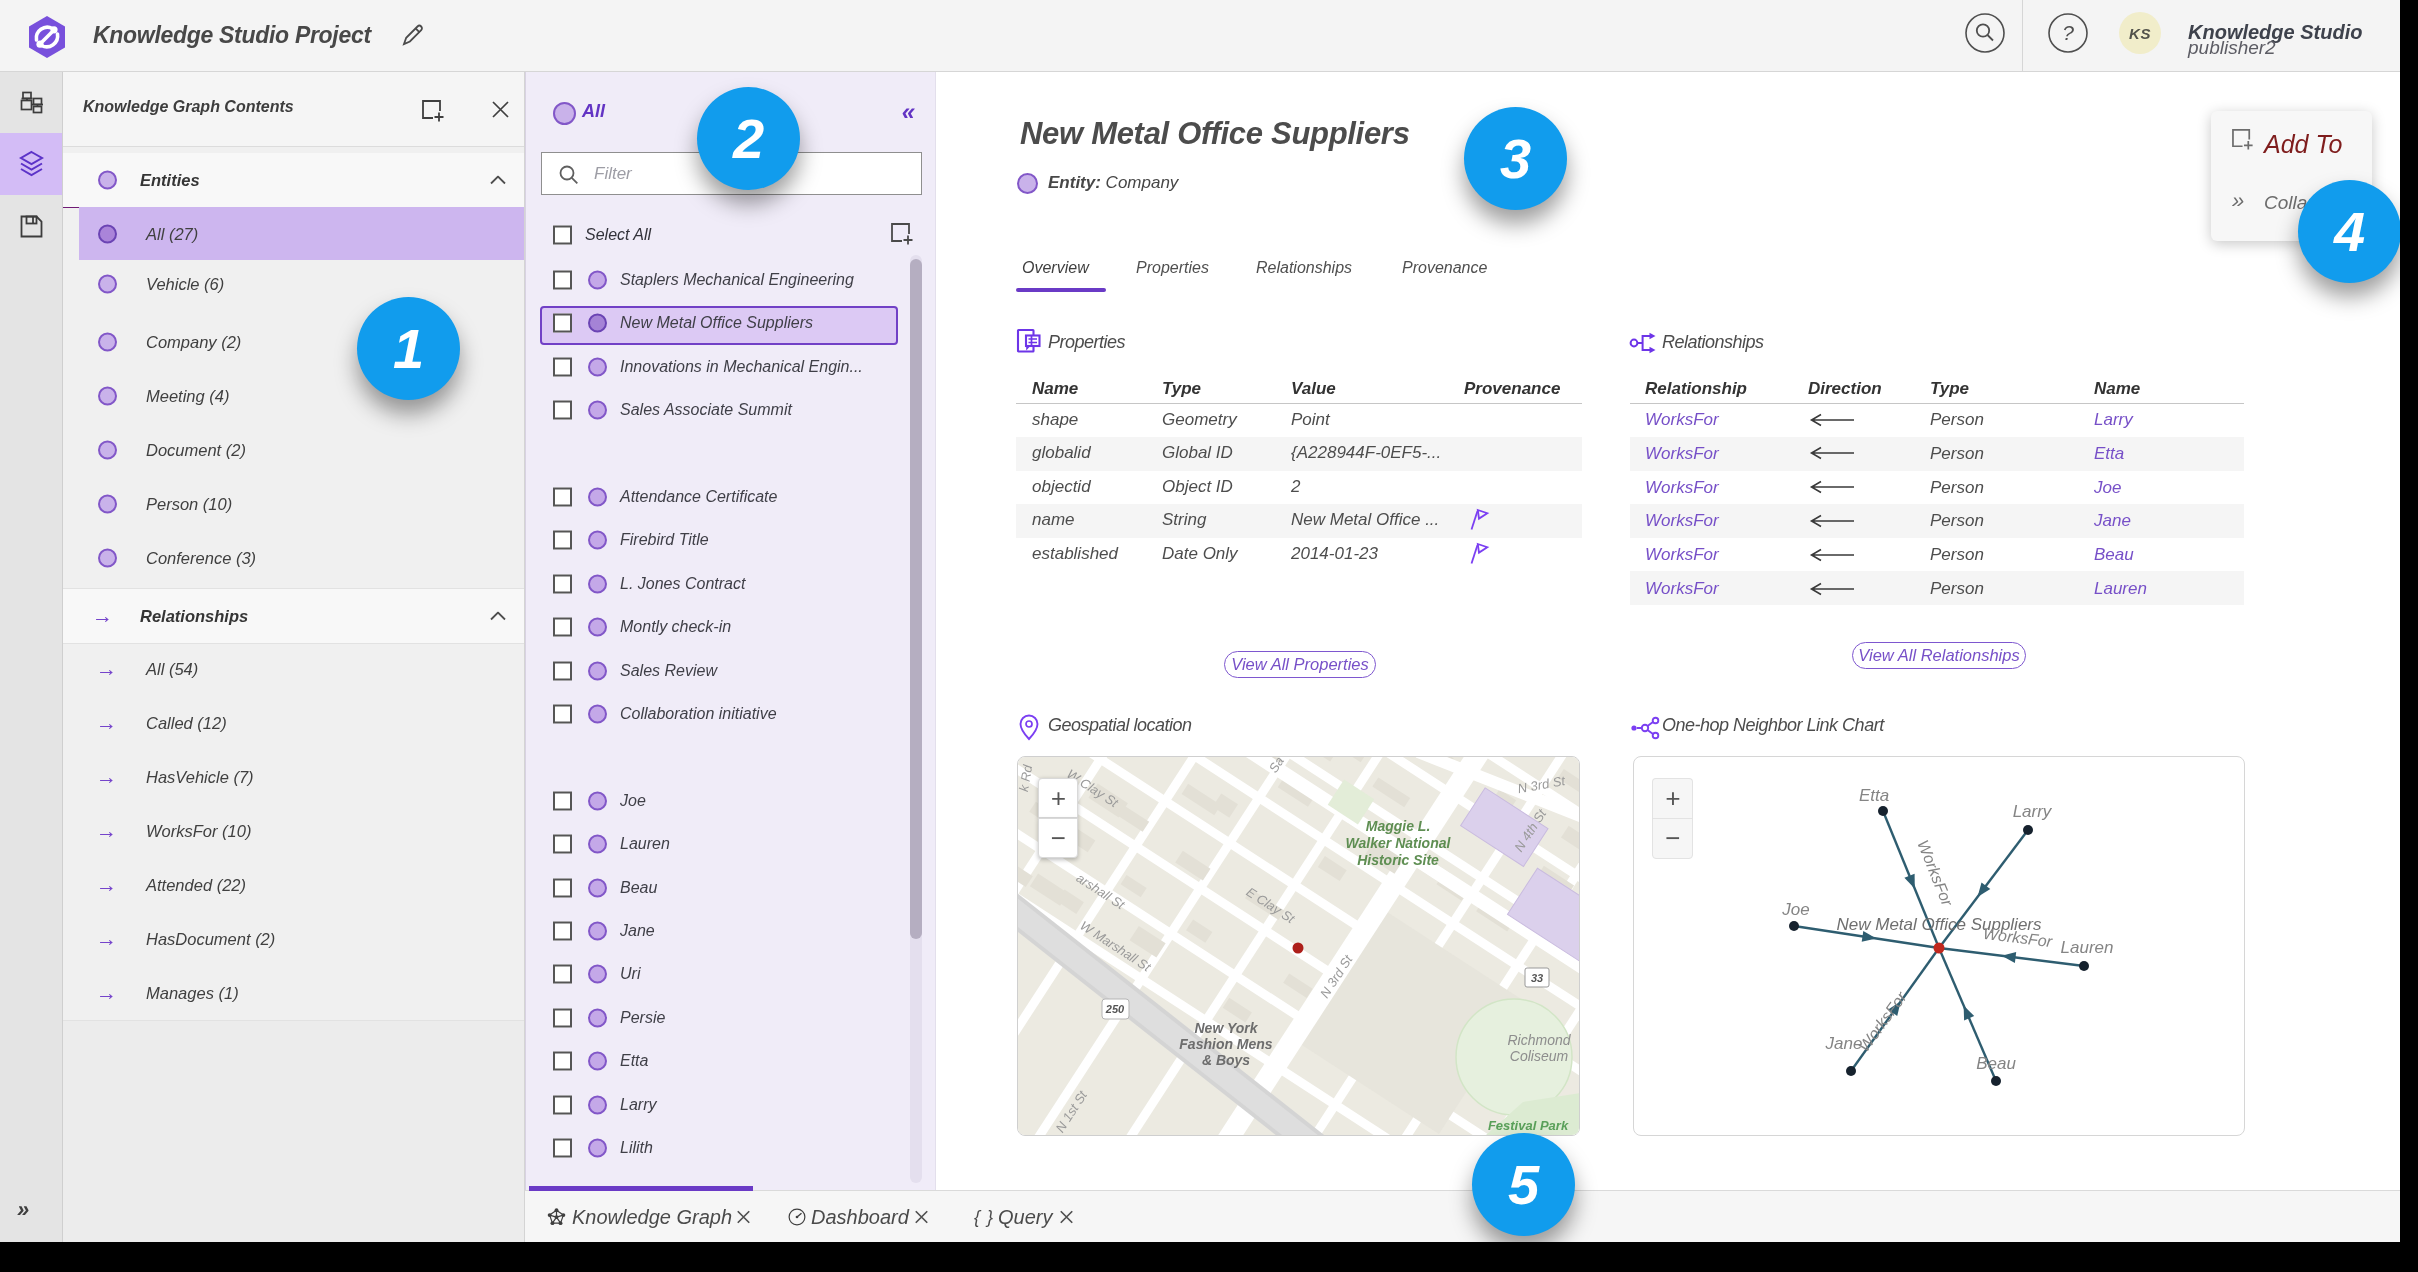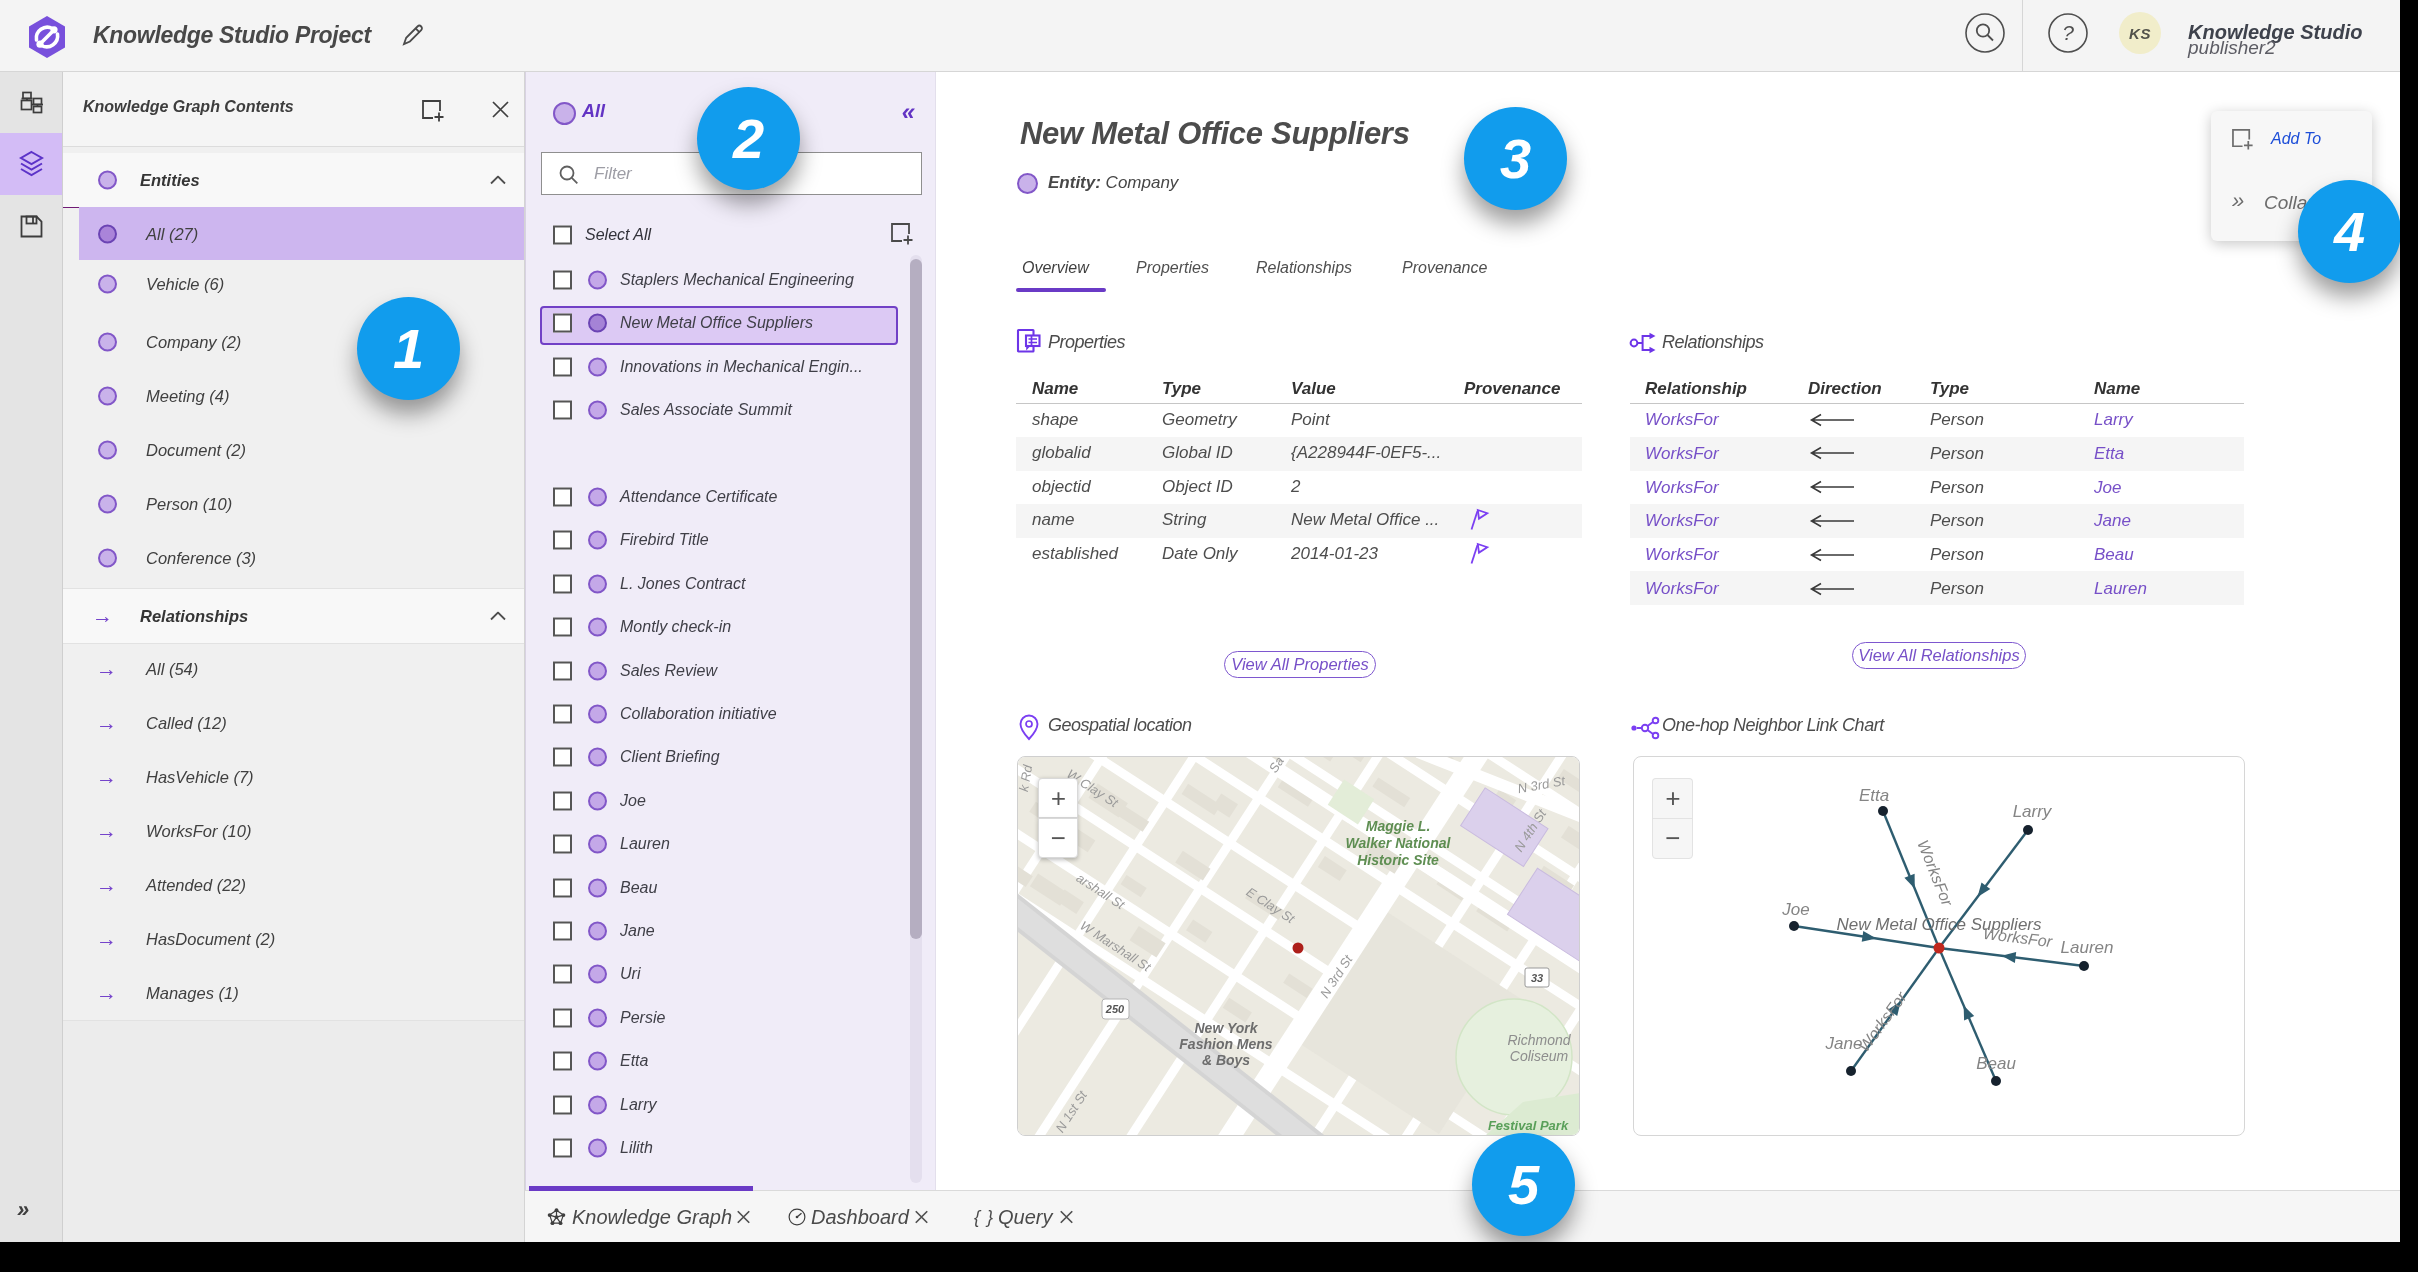--- a/index.html
+++ b/index.html
@@ -286,25 +286,20 @@
       </div>
  <div class="cbrow" style="top:577.1px;">
         <span class="cb"></span>
         <span class="cbc"></span>
         <span class="cbt">Sales Review</span>
       </div>
  <div class="cbrow" style="top:620.5px;">
         <span class="cb"></span>
         <span class="cbc"></span>
         <span class="cbt">Collaboration initiative</span>
-      </div>
- <div class="cbrow" style="top:663.9px;">
-        <span class="cb"></span>
-        <span class="cbc"></span>
-        <span class="cbt">Client Briefing</span>
       </div>
  <div class="cbrow" style="top:707.3px;">
         <span class="cb"></span>
         <span class="cbc"></span>
         <span class="cbt">Joe</span>
       </div>
  <div class="cbrow" style="top:750.7px;">
         <span class="cb"></span>
         <span class="cbc"></span>
         <span class="cbt">Lauren</span>
@@ -856,21 +851,21 @@
     </div>
     <div class="chzoom" style="left:1652px;top:778px;border-radius:4px 4px 0 0;border-bottom:1px solid #c9c9c9;">+</div>
     <div class="chzoom" style="left:1652px;top:818px;border-radius:0 0 4px 4px;">−</div>
 <div id="popup" class="abs">
  <svg class="svgabs" style="left:21px;top:18px" width="23" height="23" viewBox="0 0 24 24">
   <g fill="none" stroke="#6d6d6d" stroke-width="1.8">
    <path d="M18 11 V1 H1 V18 H11"></path>
    <path d="M17 12.5 v9 M12.5 17 h9"></path>
   </g>
  </svg>
- <span style="position:absolute;left:53px;top:19px;font-size:16px;color:#1d4ed8;margin-left:7px;">Add To</span>
+ <span style="position:absolute;left:53px;top:19px;font-size:25px;color:#7f1d1d;">Add To</span>
  <span style="position:absolute;left:21px;top:77px;font-size:22px;color:#6d6d6d;letter-spacing:-1px;">»</span>
  <span style="position:absolute;left:53px;top:81px;font-size:19px;color:#6d6d6d;">Collapse</span>
 </div>
 <div class="badge" style="left:357px;top:297px;width:103px;height:103px;font-size:56px;">1</div>
 <div class="badge" style="left:697px;top:87px;width:103px;height:103px;font-size:56px;">2</div>
 <div class="badge" style="left:1464px;top:107px;width:103px;height:103px;font-size:56px;">3</div>
 <div class="badge" style="left:2298px;top:180px;width:103px;height:103px;font-size:56px;">4</div>
 <div class="badge" style="left:1472px;top:1133px;width:103px;height:103px;font-size:56px;">5</div>
 </div>
 </body></html>

